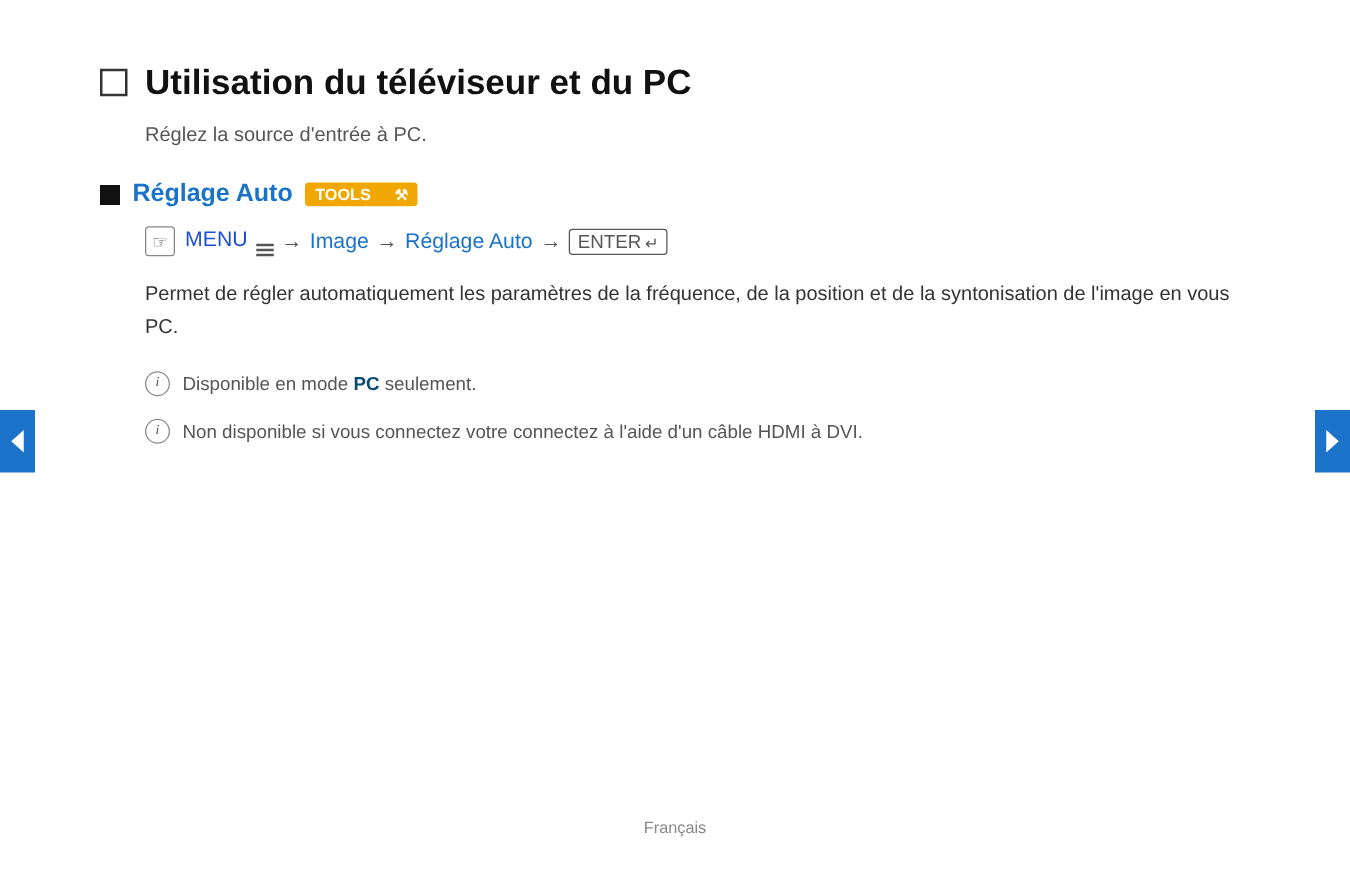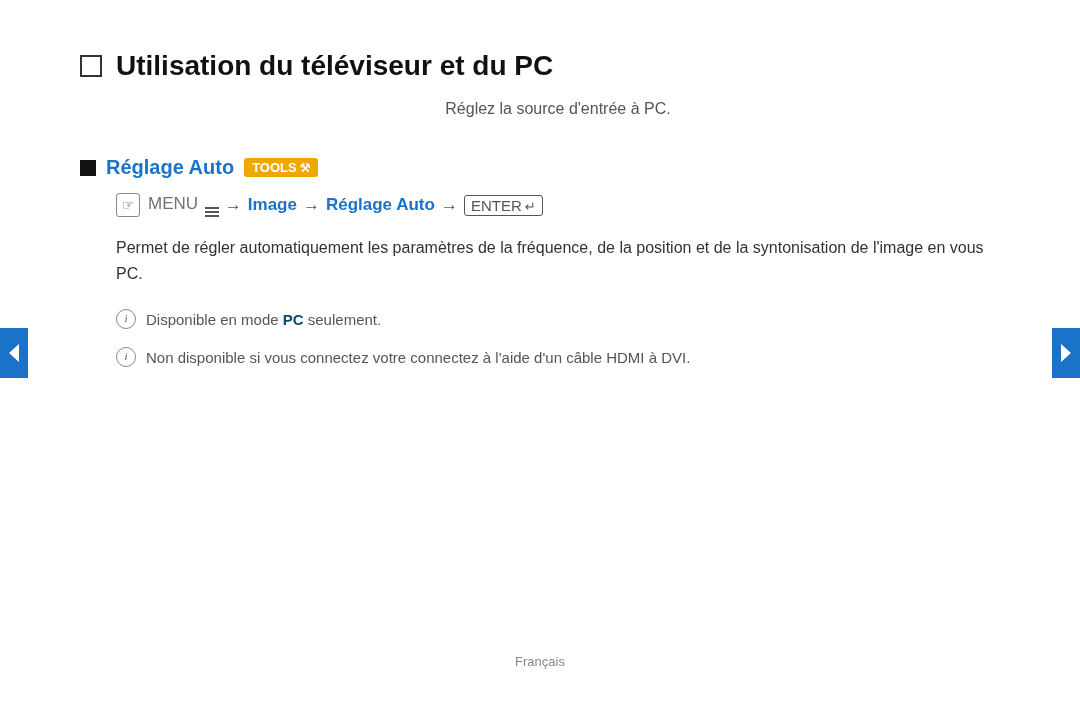--- a/index.html
+++ b/index.html
@@ -45,22 +45,21 @@
     .title-text {
       font-size: 28px;
       font-weight: bold;
       color: #111111;
     }
 
     .subtitle {
       font-size: 16px;
       color: #555555;
       margin-left: 36px;
-      margin-bottom: 38px;
-      text-align: center;
+      margin-bottom: 26px;
     }
 
     .section-heading {
       display: flex;
       align-items: center;
       gap: 10px;
       margin-bottom: 14px;
     }
 
     .black-square {
@@ -78,21 +77,21 @@
 
     .tools-badge {
       background: #f0a800;
       color: #ffffff;
       font-size: 13px;
       font-weight: bold;
       padding: 2px 8px;
       border-radius: 3px;
       display: inline-flex;
       align-items: center;
-      gap: 3px;
+      gap: 19px;
     }
 
     .tools-symbol {
       font-size: 12px;
     }
 
     .menu-path {
       margin-left: 36px;
       margin-bottom: 18px;
       font-size: 17px;
@@ -109,27 +108,27 @@
       width: 24px;
       height: 24px;
       border: 1.5px solid #888;
       border-radius: 3px;
       font-size: 11px;
       color: #555;
       margin-right: 2px;
     }
 
     .menu-word {
-      color: #737373;
+      color: #1d4ed8;
       font-weight: normal;
     }
 
     .menu-blue {
       color: #1a73c8;
-      font-weight: bold;
+      font-weight: normal;
     }
 
     .arrow-text {
       color: #555555;
     }
 
     .enter-badge {
       border: 1.5px solid #555;
       border-radius: 3px;
       padding: 1px 6px;

